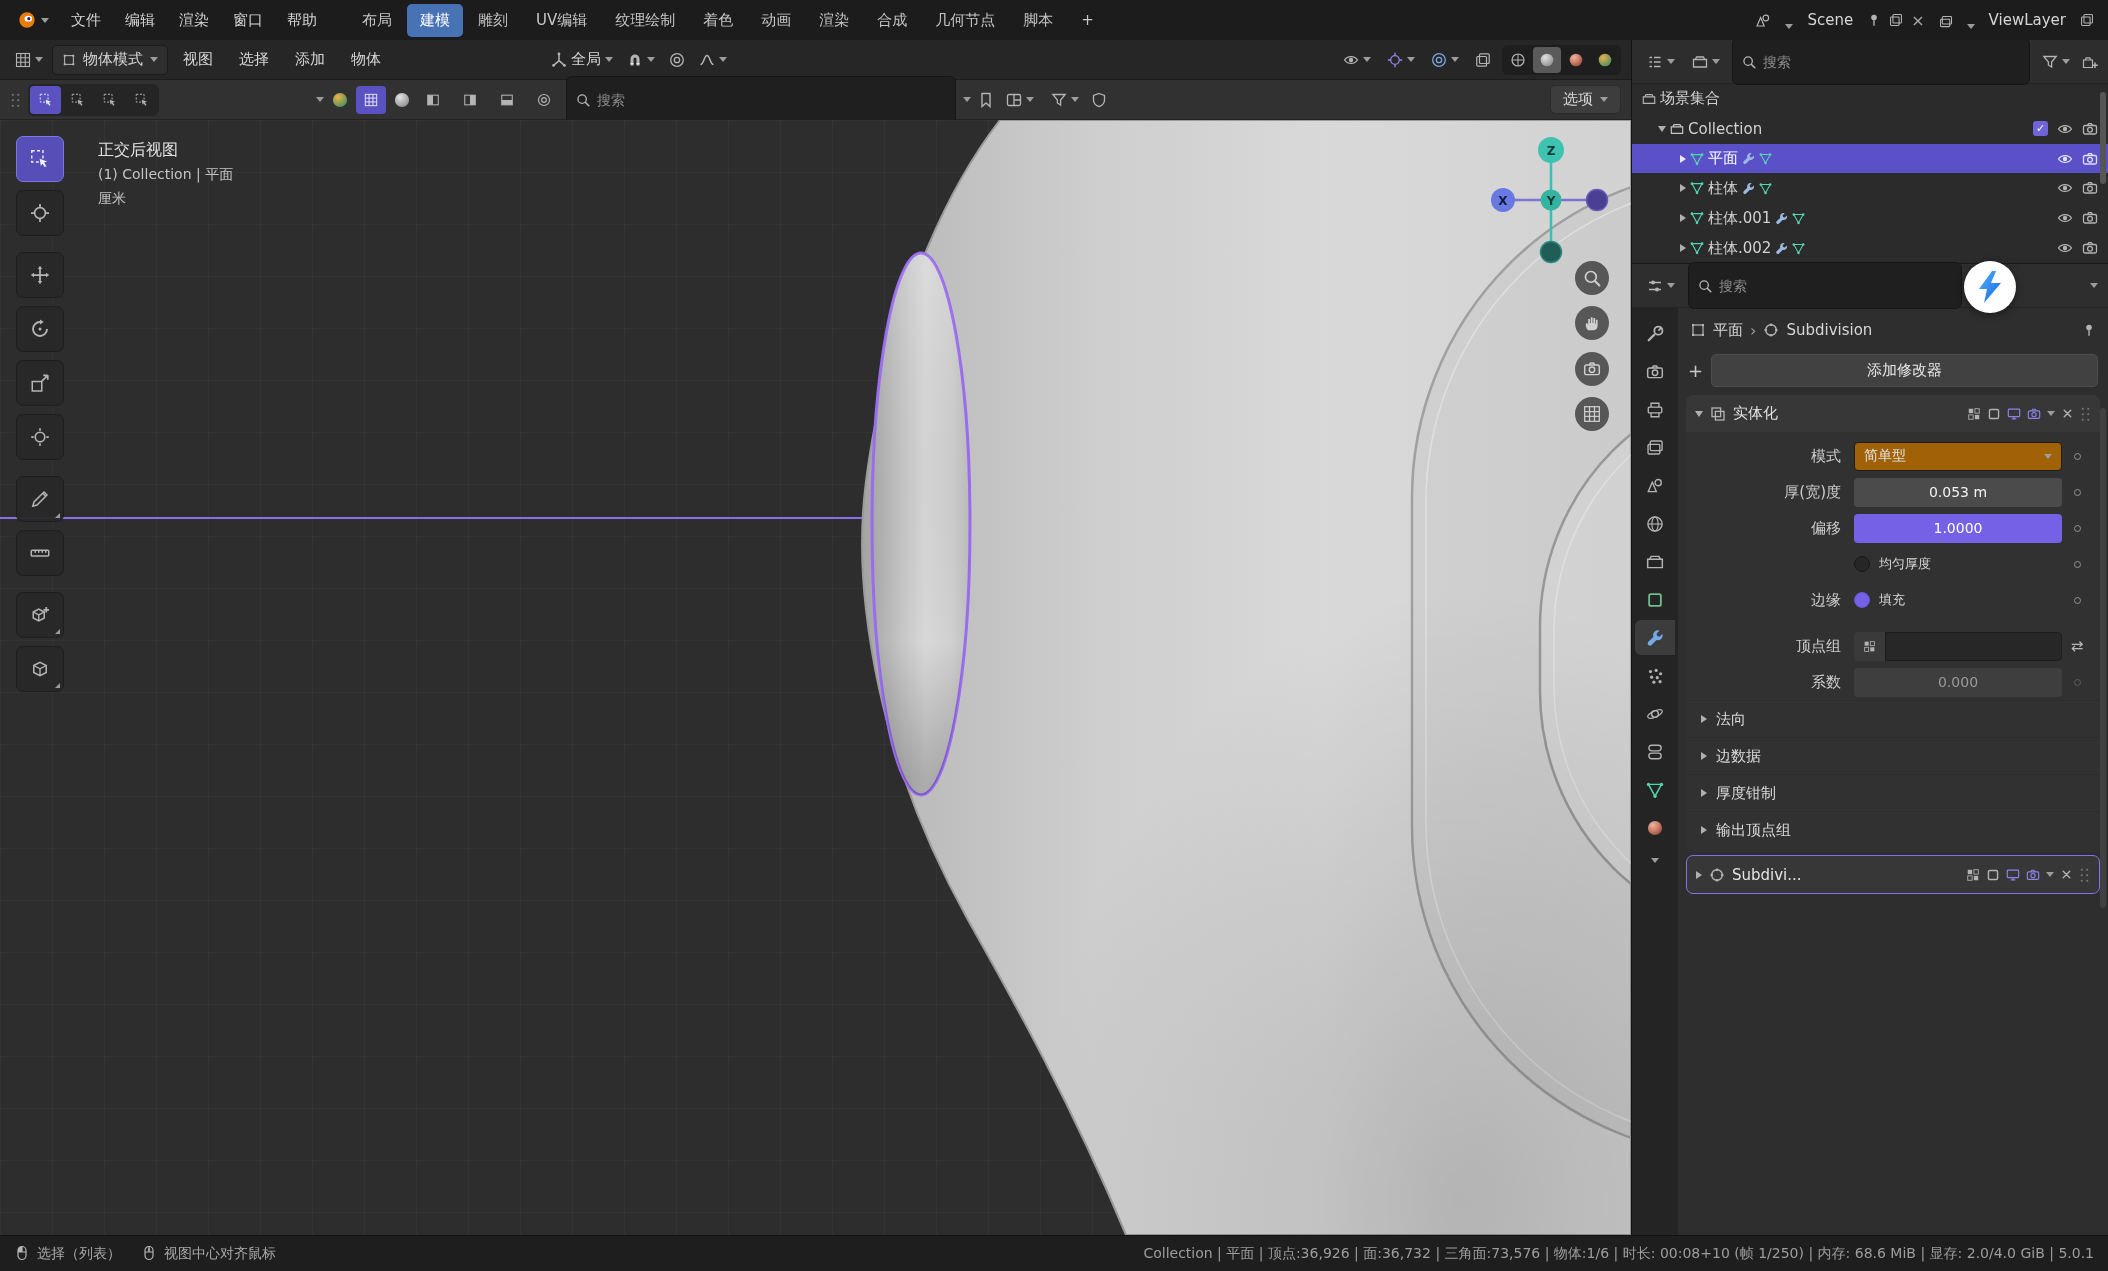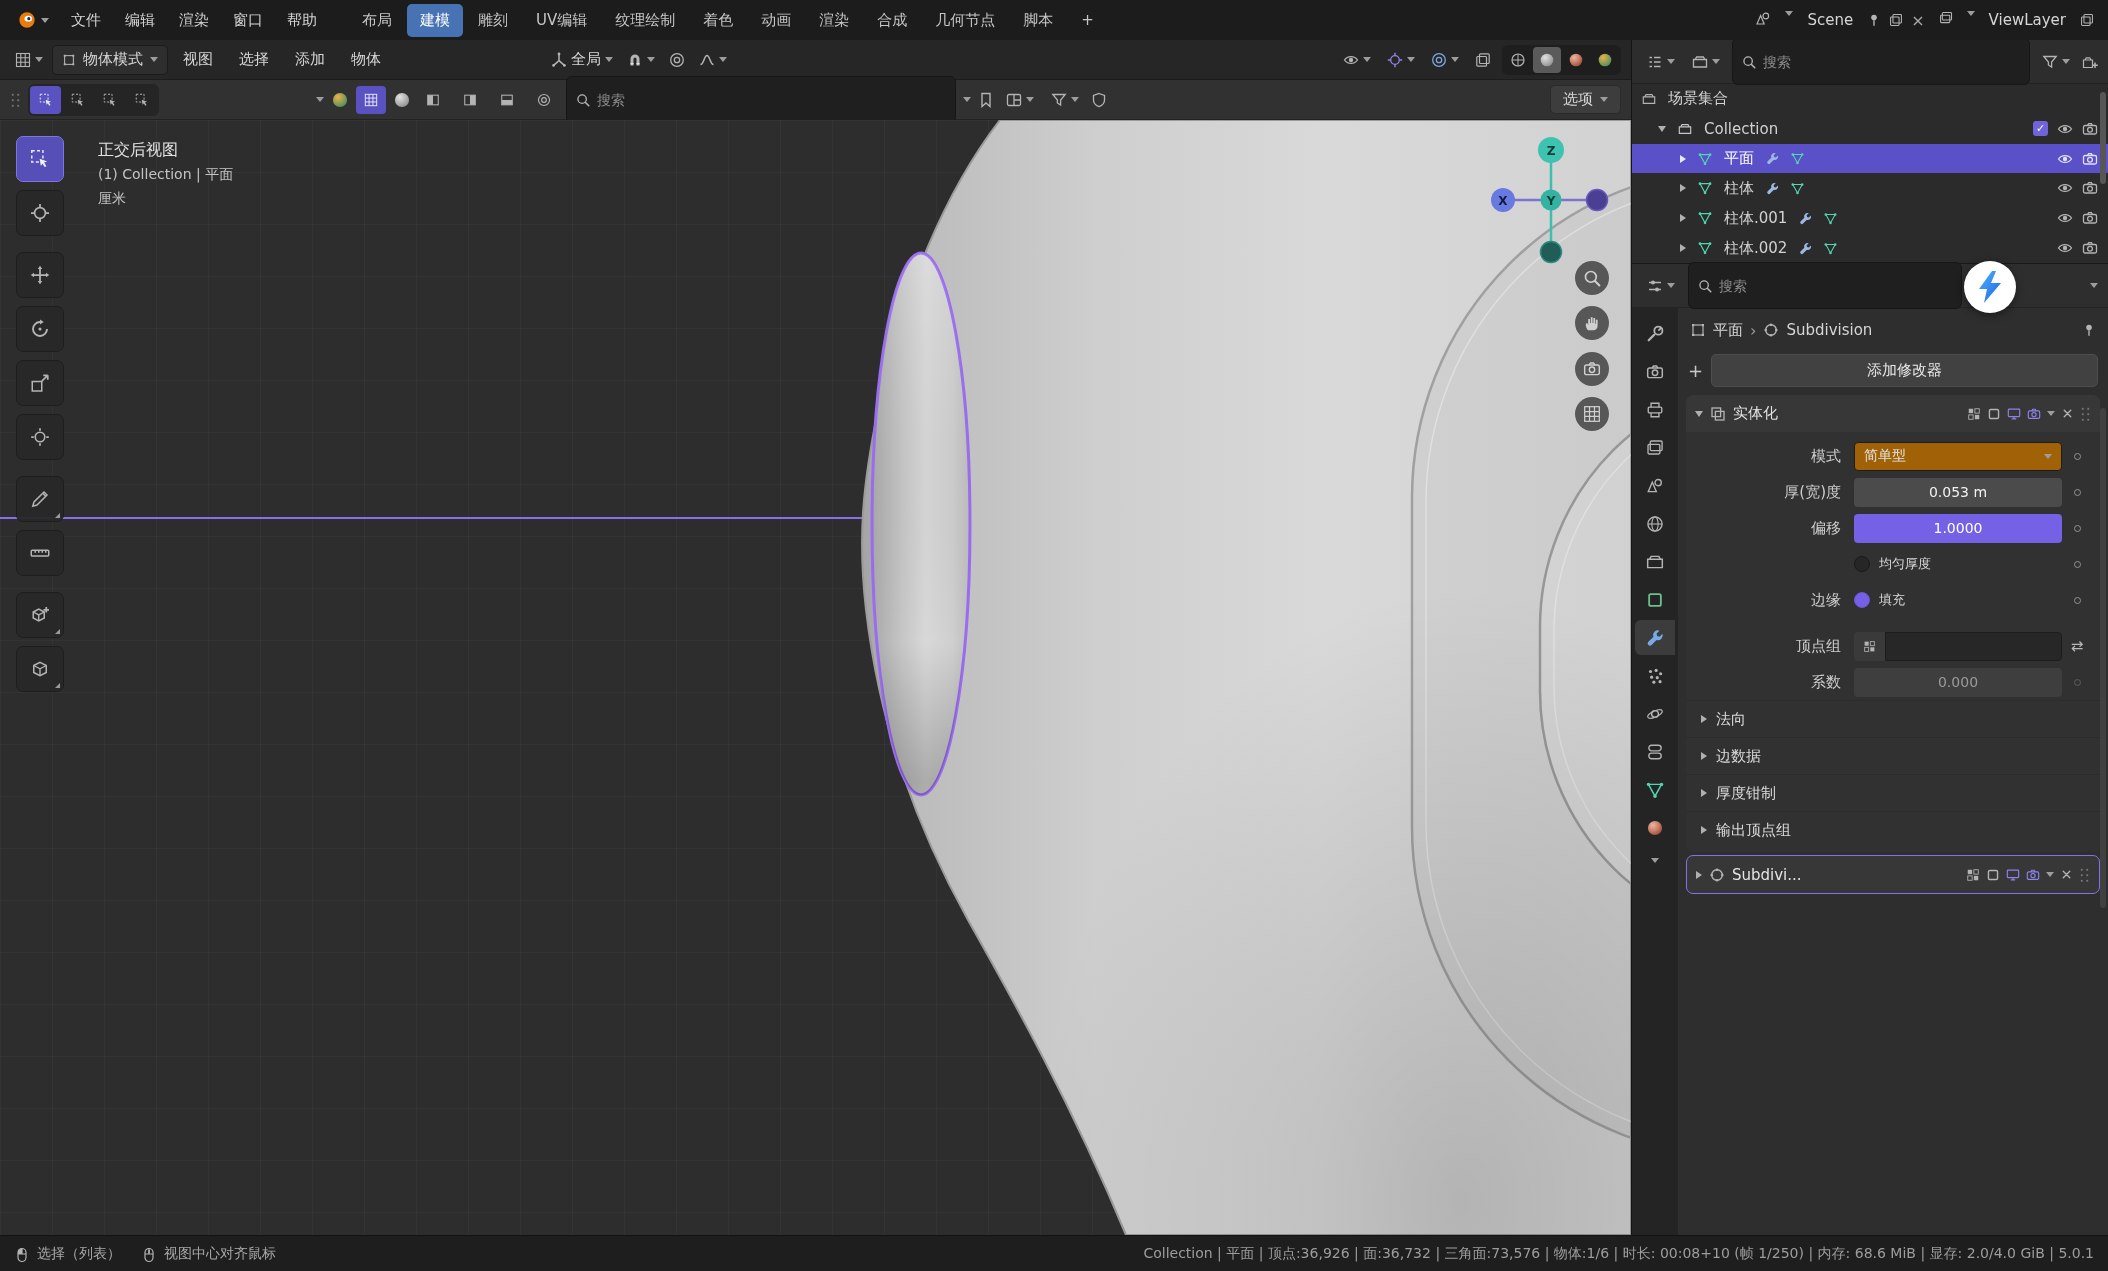--- a/index.html
+++ b/index.html
@@ -25,21 +25,21 @@
   .radio.on { background:#7561e6; border-color:#6a56d8; }
 
   
   .topbar { height:40px; background:#1c1c1c; display:flex; align-items:center; padding:0 10px; gap:2px; flex:none; }
   .logo-btn { display:flex; align-items:center; gap:5px; padding:4px 8px; border-radius:4px; }
   .menu-item { padding:5px 12px; border-radius:4px; color:#d2d2d2; }
   .ws-tabs { display:flex; align-items:center; gap:2px; margin-left:18px; }
   .ws-tab { padding:7px 13px; border-radius:5px; color:#c6c6c6; }
   .ws-tab.active { background:#4772b3; color:#fff; }
   .topbar-right { margin-left:auto; display:flex; align-items:center; gap:8px; padding-right:4px; }
-  .tb-widget { display:flex; align-items:flex-start; gap:14px; padding:3px 6px; border-radius:4px; }
+  .tb-widget { display:flex; align-items:flex-end; gap:14px; padding:3px 6px; border-radius:4px; }
 
   
   .main { flex:1; display:flex; min-height:0; }
   .left-col { width:1631px; display:flex; flex-direction:column; min-width:0; }
   .right-col { width:477px; display:flex; flex-direction:column; background:#2e2e2e; border-left:1px solid #141414; }
 
   
   .vp-header { height:40px; background:#262626; border-bottom:1px solid #1c1c1c; display:flex; align-items:center; gap:4px; padding:0 10px; flex:none; }
   .hbtn { display:flex; align-items:center; gap:4px; padding:4px 5px; border-radius:4px; }
   .mode-dd { display:flex; align-items:center; gap:7px; background:#2e2e2e; border:1px solid #1b1b1b; border-radius:5px; height:30px; padding:0 9px; }
@@ -71,21 +71,21 @@
   .tool-btn { position:relative; width:48px; height:46px; background:rgba(40,40,40,0.95); border:1px solid #1d1d1d; border-radius:7px; display:grid; place-items:center; margin-bottom:8px; }
   .tool-btn.active { background:#564fb8; border-color:#7d75e0; }
   .tool-btn.group-end { margin-bottom:16px; }
   .tool-btn.flyout::after { content:""; position:absolute; right:3px; bottom:3px; border-left:5px solid transparent; border-bottom:5px solid #9a9a9a; }
   .gizmo { position:absolute; top:8px; right:18px; }
   .nav-btn { position:absolute; right:22px; width:34px; height:34px; border-radius:50%; background:rgba(48,48,48,0.75); display:grid; place-items:center; }
 
   
   .outliner { height:224px; display:flex; flex-direction:column; background:#2b2b2b; border-bottom:1px solid #191919; flex:none; position:relative; overflow:hidden; }
   .outliner-header { height:44px; display:flex; align-items:center; gap:7px; padding:0 10px; background:#2d2d2d; border-bottom:1px solid #222; flex:none; }
-  .o-row { height:30px; display:flex; align-items:center; gap:12px; padding:0 10px; font-size:15px; color:#d2d2d2; }
+  .o-row { height:30px; display:flex; align-items:center; gap:4px; padding:0 10px; font-size:15px; color:#d2d2d2; }
   .o-row.sel { background:#5a50c8; color:#ffffff; }
   .o-label { white-space:nowrap; }
   .o-icons { margin-left:auto; display:flex; align-items:center; gap:9px; }
   .cbx { width:15px; height:15px; border-radius:3px; background:#6f64d8; color:#fff; font-size:11px; display:grid; place-items:center; flex:none; }
   .sb-thumb { position:absolute; right:2px; top:52px; width:6px; height:92px; border-radius:3px; background:#565656; }
 
   
   .properties { flex:1; display:flex; flex-direction:column; min-height:0; background:#2e2e2e; }
   .prop-header { height:44px; display:flex; align-items:center; gap:8px; padding:0 10px; border-bottom:1px solid #242424; flex:none; position:relative; }
   .applogo { position:absolute; right:92px; top:-3px; width:52px; height:52px; border-radius:50%; background:#ffffff; box-shadow:0 2px 8px rgba(0,0,0,0.45); display:grid; place-items:center; z-index:6; }
@@ -116,21 +116,21 @@
   .slider { flex:1; height:29px; background:#7561e6; border-radius:4px; display:grid; place-items:center; font-size:14px; color:#fff; }
   .ctrl-label { font-size:13px; color:#d8d8d8; }
   .vg-btn { width:31px; height:29px; background:#3a3a3a; border-radius:4px 0 0 4px; display:grid; place-items:center; flex:none; }
   .vg-field { flex:1; height:29px; background:#272727; border-radius:0 4px 4px 0; border:1px solid #1d1d1d; }
   .swap { color:#b8b8b8; font-size:15px; }
   .sect { height:37px; display:flex; align-items:center; gap:9px; padding:0 15px; font-size:15px; color:#dadada; border-top:1px solid #2c2c2c; }
   .prop-sb { position:absolute; right:2px; top:100px; width:6px; height:500px; border-radius:3px; background:#414141; }
 
   
   .statusbar { height:36px; background:#1e1e1e; border-top:1px solid #121212; display:flex; align-items:center; gap:20px; padding:0 14px; font-size:14px; color:#a8a8a8; flex:none; }
-  .sb-item { display:flex; align-items:flex-end; gap:7px; }
+  .sb-item { display:flex; align-items:flex-start; gap:7px; }
   .sb-stats { margin-left:auto; color:#9d9d9d; white-space:nowrap; }
 </style>
 </head>
 <body>
 
 <svg width="0" height="0" style="position:absolute" aria-hidden="true">
   <defs>
     <radialGradient id="gMat" cx="35%" cy="30%" r="80%">
         <stop offset="0" stop-color="#e8b6a6"></stop>
         <stop offset="0.55" stop-color="#c97a62"></stop>

